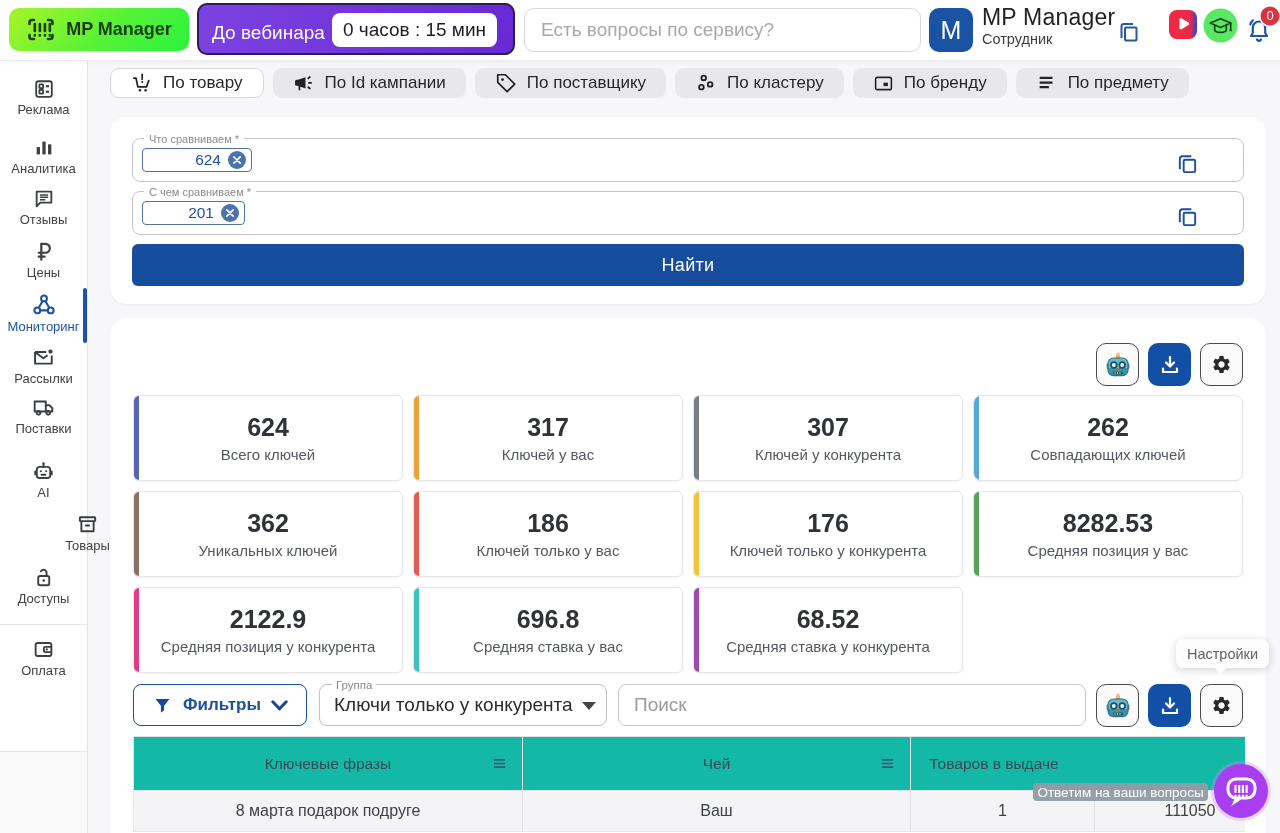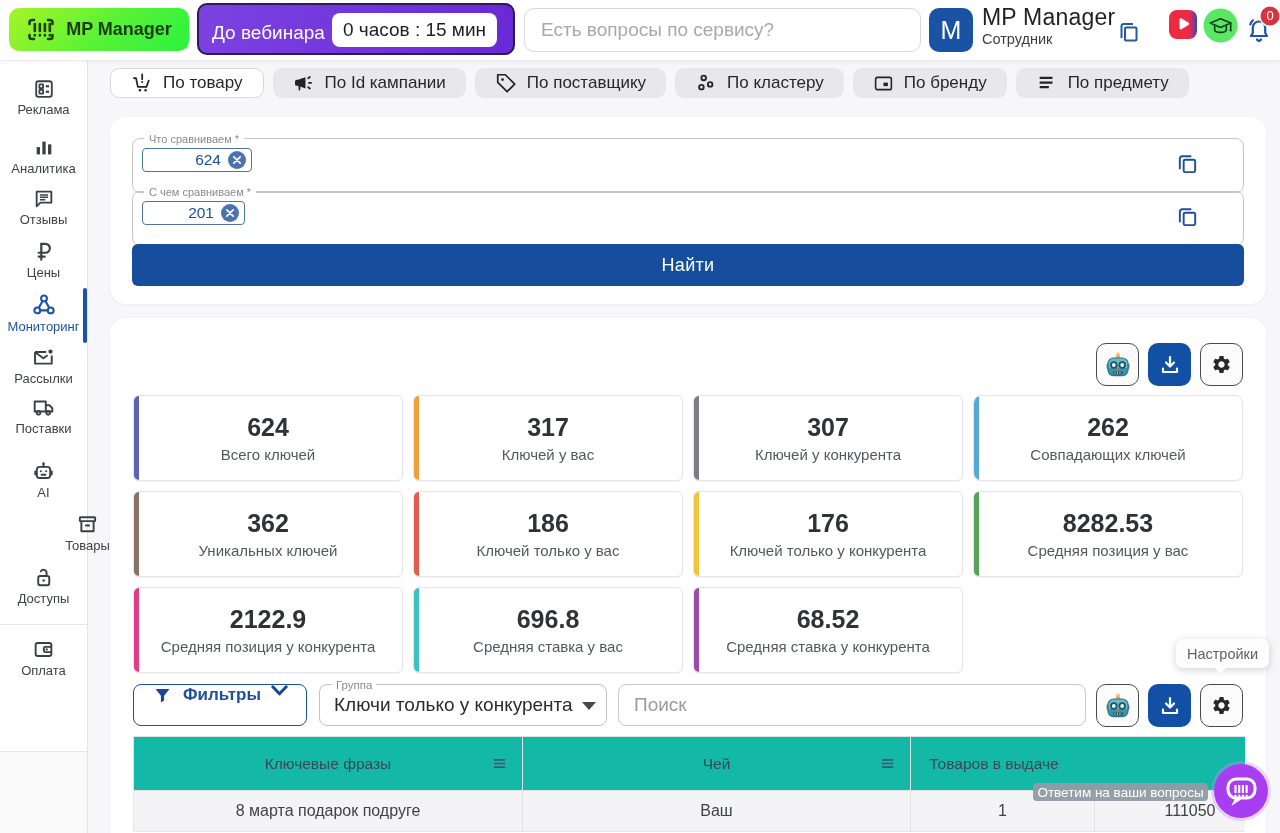--- a/index.html
+++ b/index.html
@@ -33,41 +33,41 @@
   .sdivider { position:absolute; left:0; width:87px; height:1px; background:#e7e7e9; }
   #activebar { position:absolute; left:83px; top:227px; width:4px; height:55px; background:#1d53a6; border-radius:2px; }
   
   #tabs { position:absolute; left:110px; top:68px; display:flex; gap:9px; }
   .tab { height:30px; display:flex; align-items:center; gap:10px; padding:0 20px; border-radius:9px; background:#e8e8ea; color:#27272b; font-size:17px; }
   .tab.on { background:#fff; border:1px solid #d8d8da; }
   
   .bigcard { position:absolute; left:110px; width:1156px; background:#fff; border-radius:16px; box-shadow:0 1px 3px rgba(0,0,0,0.05); }
   #card1 { top:117px; height:187px; }
   #card2 { top:318px; height:540px; }
-  .finput { position:absolute; left:22px; width:1112px; height:55px; border:1px solid #c6c6c8; border-radius:8px; }
+  .finput { position:absolute; left:22px; width:1112px; height:44px; border:1px solid #c6c6c8; border-radius:8px; }
   .flabel { position:absolute; top:-6px; left:11px; background:#fff; padding:0 5px; font-size:11px; color:#8a8a90; }
   .chip { position:absolute; left:9px; top:9px; height:24px; border:1px solid #51749f; border-radius:4px; display:flex; align-items:center; padding:0 4px 0 10px; }
   .chip .v { color:#1c4f9e; font-size:15.5px; margin-right:6px; text-align:right; }
   .copyic { position:absolute; right:44px; top:13px; }
   #findbtn { position:absolute; left:22px; top:127px; width:1112px; height:42px; background:#164e9d; border-radius:6px; color:#fff;
      font-size:18px; font-weight:normal; display:flex; align-items:center; justify-content:center; letter-spacing:0.3px; }
   
   .toolbtns { position:absolute; display:flex; gap:9px; }
   .tbtn { width:43px; height:43px; border-radius:10px; display:flex; align-items:center; justify-content:center; }
   .tbtn.line { border:1.5px solid #4a4a4c; background:#fbfbfb; }
   .tbtn.blue { background:#1250a5; }
   
   .stat { position:absolute; width:270px; height:86px; background:#fff; border:1px solid #e6e6ea; border-radius:6px;
     box-shadow:0 1px 2px rgba(0,0,0,0.05); overflow:hidden; display:flex; flex-direction:column; align-items:center; justify-content:center; }
   .stat .bar { position:absolute; left:0; top:0; bottom:0; width:5px; }
   .stat .num { font-size:25px; font-weight:bold; color:#2f3237; line-height:28px; }
   .stat .cap { font-size:15px; color:#54585f; margin-top:5px; }
   
   #filterbtn { position:absolute; left:23px; top:366px; width:174px; height:42px; border:1.5px solid #1c4f9e; border-radius:8px; background:#fff;
-    display:flex; justify-content:center; gap:10px; color:#1c4f9e; font-size:17px; font-weight:bold; }
+    display:flex; align-items:center; justify-content:center; gap:10px; color:#1c4f9e; font-size:17px; font-weight:bold; }
   #groupsel { position:absolute; left:209px; top:366px; width:288px; height:42px; border:1px solid #c2c2c4; border-radius:8px; background:#fff; }
   #groupsel .gl { position:absolute; top:-6px; left:12px; background:#fff; padding:0 4px; font-size:11.5px; color:#8a8a90; }
   #groupsel .gv { position:absolute; left:14px; top:9px; font-size:19px; color:#2b2b30; }
   #groupsel .caret { position:absolute; right:10px; top:17px; width:0; height:0; border-left:7px solid transparent; border-right:7px solid transparent; border-top:8px solid #47474b; }
   #psearch { position:absolute; left:508px; top:366px; width:468px; height:42px; border:1px solid #c9c9cb; border-radius:8px; background:#fff;
     display:flex; align-items:center; padding-left:15px; color:#9a9aa0; font-size:19px; }
   
   #table { position:absolute; left:23px; top:418px; width:1112px; overflow:hidden; }
   .thead { display:flex; border-top:1px solid #e2e2e4; border-bottom:1px solid #e2e2e4; height:55px; background:#14b8a6; border-left:1px solid #e2e2e4; }
   .th { flex:none; position:relative; display:flex; align-items:center; justify-content:center; font-size:15.5px; color:#3c4659; font-weight:500; border-right:1px solid #e2e2e4; }

